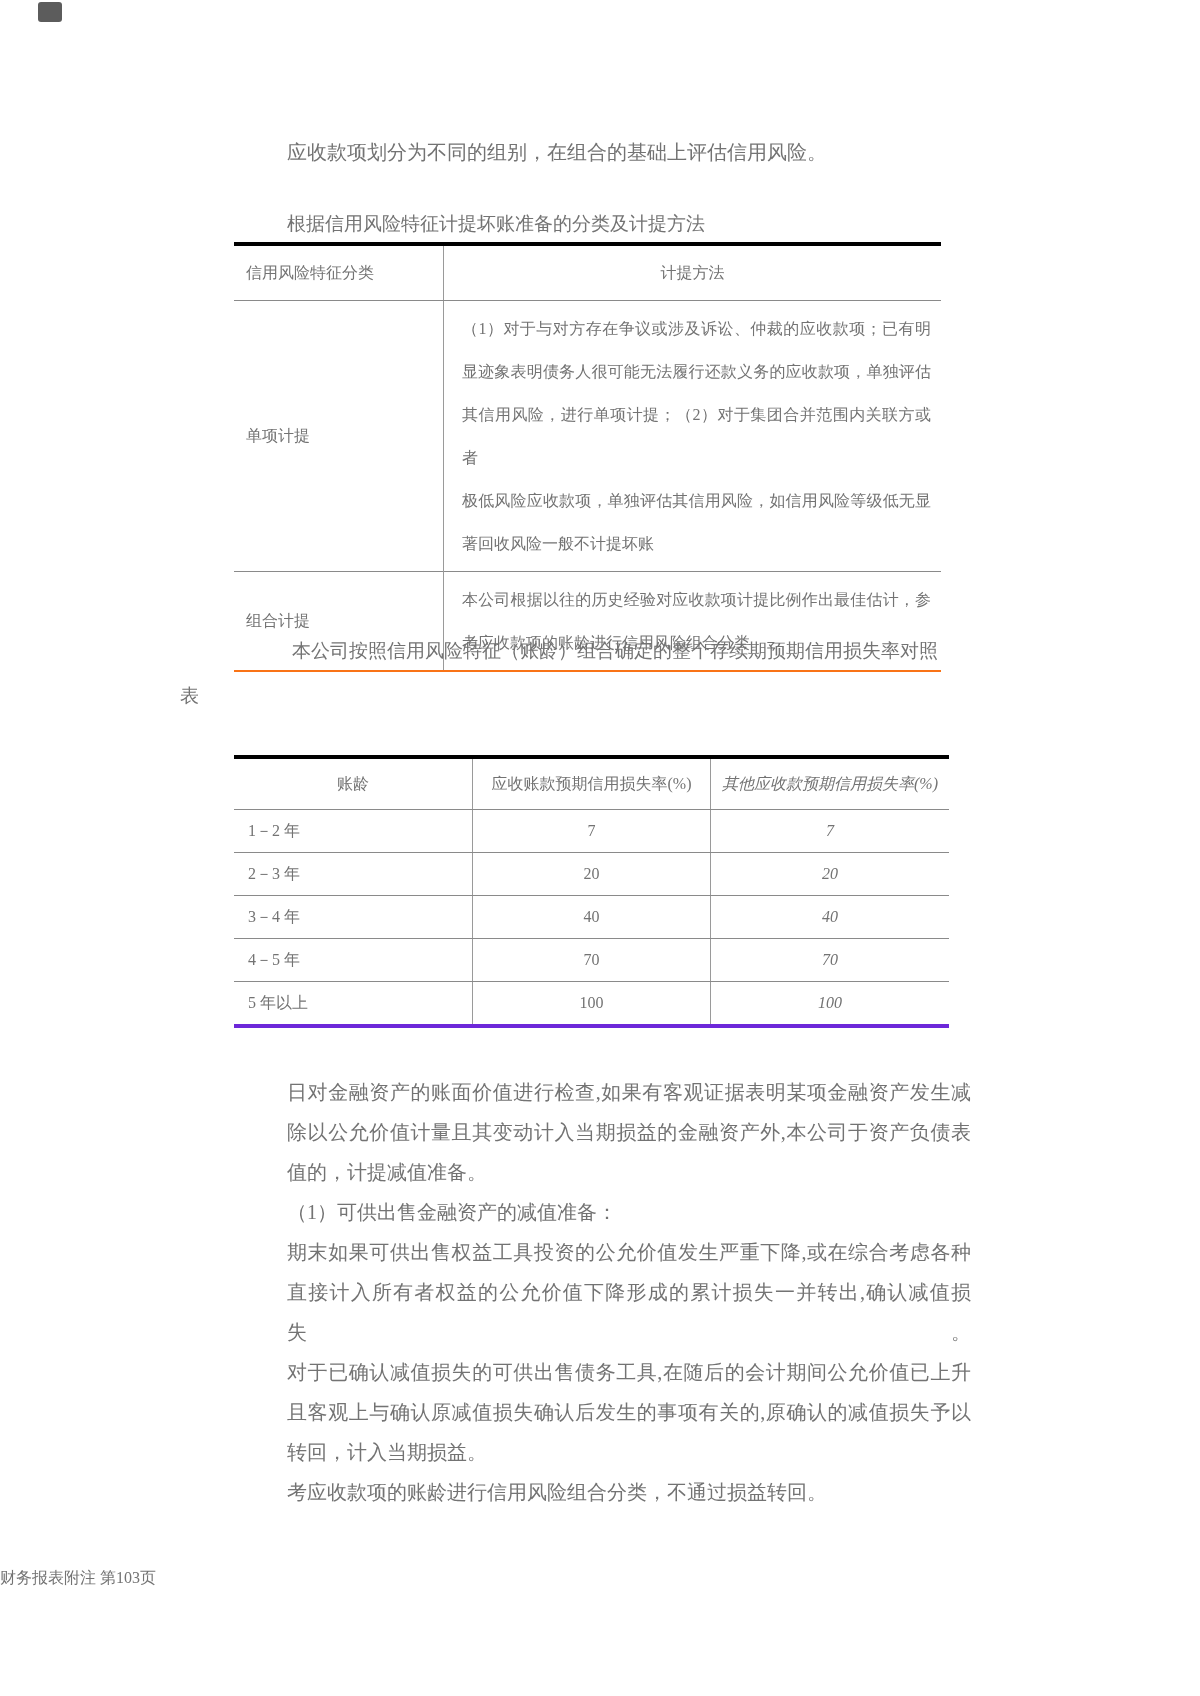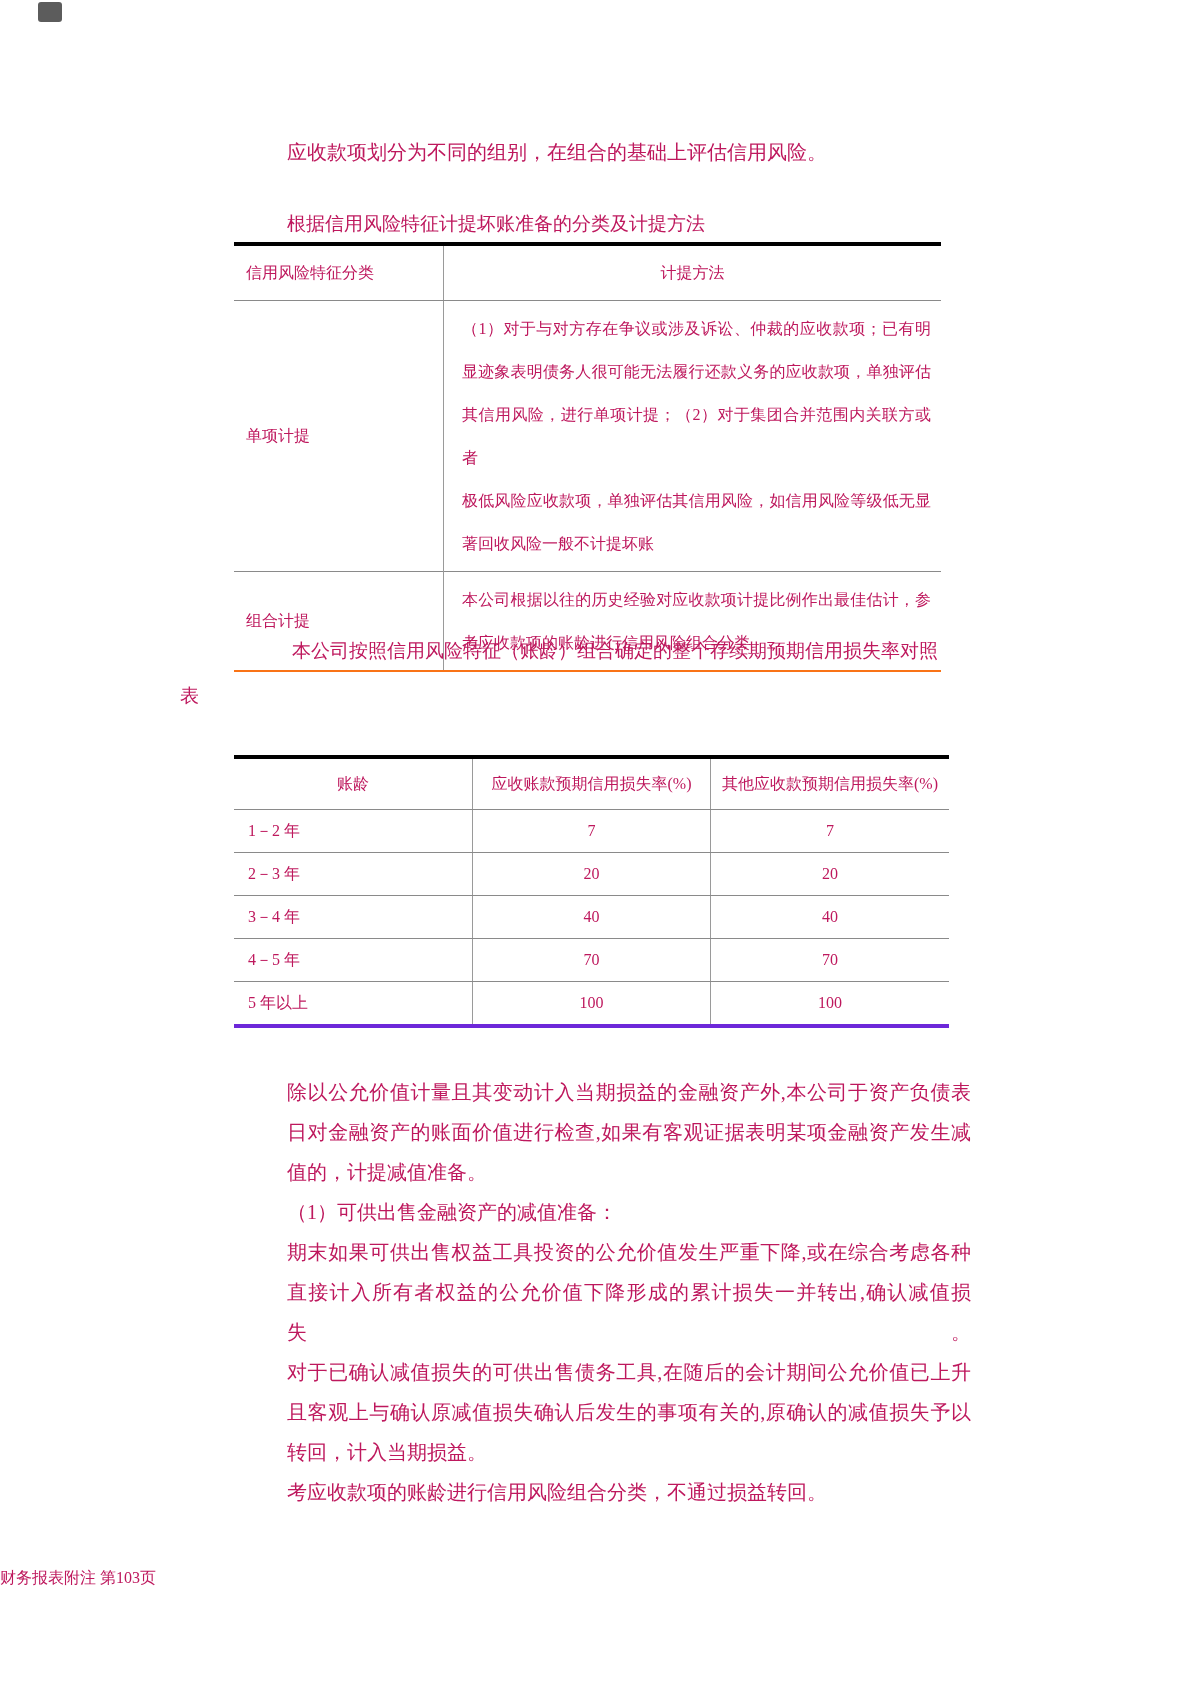--- a/index.html
+++ b/index.html
@@ -1,21 +1,21 @@
 <!DOCTYPE html>
 <html><head>
 <meta charset="utf-8">
 <style>
   html,body { margin:0; padding:0; background:#e8e8e8; }
   .page {
     position:relative;
     width:1200px; height:1696px;
     margin:0 auto;
     background:#ffffff;
-    color:#be185d;
+    color:#737373;
     font-family:"Liberation Serif","DejaVu Serif",serif;
     overflow:hidden;
   }
   .scan-artifact {
     position:absolute; left:38px; top:2px; width:24px; height:20px;
     background:#3f3f3f; border-radius:3px; opacity:.85;
   }
   .intro {
     position:absolute; left:287px; top:138px;
     font-size:20px; line-height:28px; white-space:nowrap;
@@ -48,21 +48,21 @@
     position:absolute; left:234px; top:755px; width:707px;
     border-top:4px solid #000; border-bottom:4px solid #6d28d9;
     font-size:16px;
   }
   .t2 th { font-weight:normal; height:48px; text-align:center;
            border-bottom:1px solid #8a8a8a; }
   .t2 td { height:40px; border-bottom:1px solid #8a8a8a; text-align:center; }
   .t2 tr:last-child td { border-bottom:none; }
   .t2 .c1 { width:236px; border-right:1px solid #9a9a9a; }
   .t2 .c2 { width:235px; border-right:1px solid #9a9a9a; }
-  .t2 .c3 { width:236px; }
+  .t2 .c3 { width:236px;font-style:italic; }
   .t2 td.c1 { text-align:left; padding-left:14px; }
   .policy {
     position:absolute; left:287px; top:1072px; width:684px;
     font-size:20px; line-height:40px;
   }
   .policy .pline { white-space:nowrap; }
   .policy .pline.fill { white-space:normal; }
   .policy-heading { font-weight:bold; white-space:nowrap; line-height:40px; }
   .footer {
     position:absolute; left:0; top:1568px; width:1140px;
@@ -143,22 +143,22 @@
       </tr>
       <tr>
         <td class="c1">5 年以上</td>
         <td class="c2">100</td>
         <td class="c3">100</td>
       </tr>
     </tbody>
   </table>
 
   <div class="policy">
+    <div class="pline fill">日对金融资产的账面价值进行检查,如果有客观证据表明某项金融资产发生减</div>
     <div class="pline fill">除以公允价值计量且其变动计入当期损益的金融资产外,本公司于资产负债表</div>
-    <div class="pline fill">日对金融资产的账面价值进行检查,如果有客观证据表明某项金融资产发生减</div>
     <div class="pline">值的，计提减值准备。</div>
     <div class="pline">（1）可供出售金融资产的减值准备：</div>
     <div class="pline fill">期末如果可供出售权益工具投资的公允价值发生严重下降,或在综合考虑各种</div>
     <div class="pline fill">直接计入所有者权益的公允价值下降形成的累计损失一并转出,确认减值损失。</div>
     <div class="pline fill">对于已确认减值损失的可供出售债务工具,在随后的会计期间公允价值已上升</div>
     <div class="pline fill">且客观上与确认原减值损失确认后发生的事项有关的,原确认的减值损失予以</div>
     <div class="pline">转回，计入当期损益。</div>
     <div class="pline">考应收款项的账龄进行信用风险组合分类，不通过损益转回。</div>
   </div>
 

